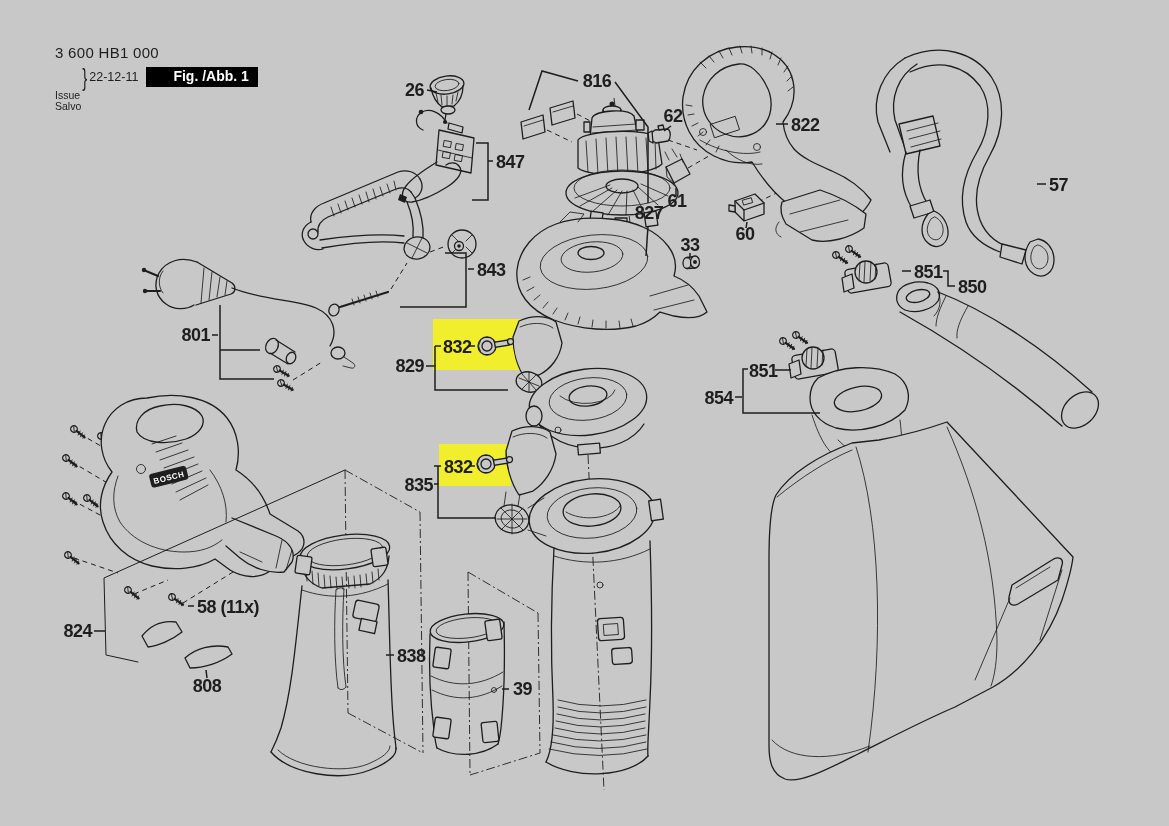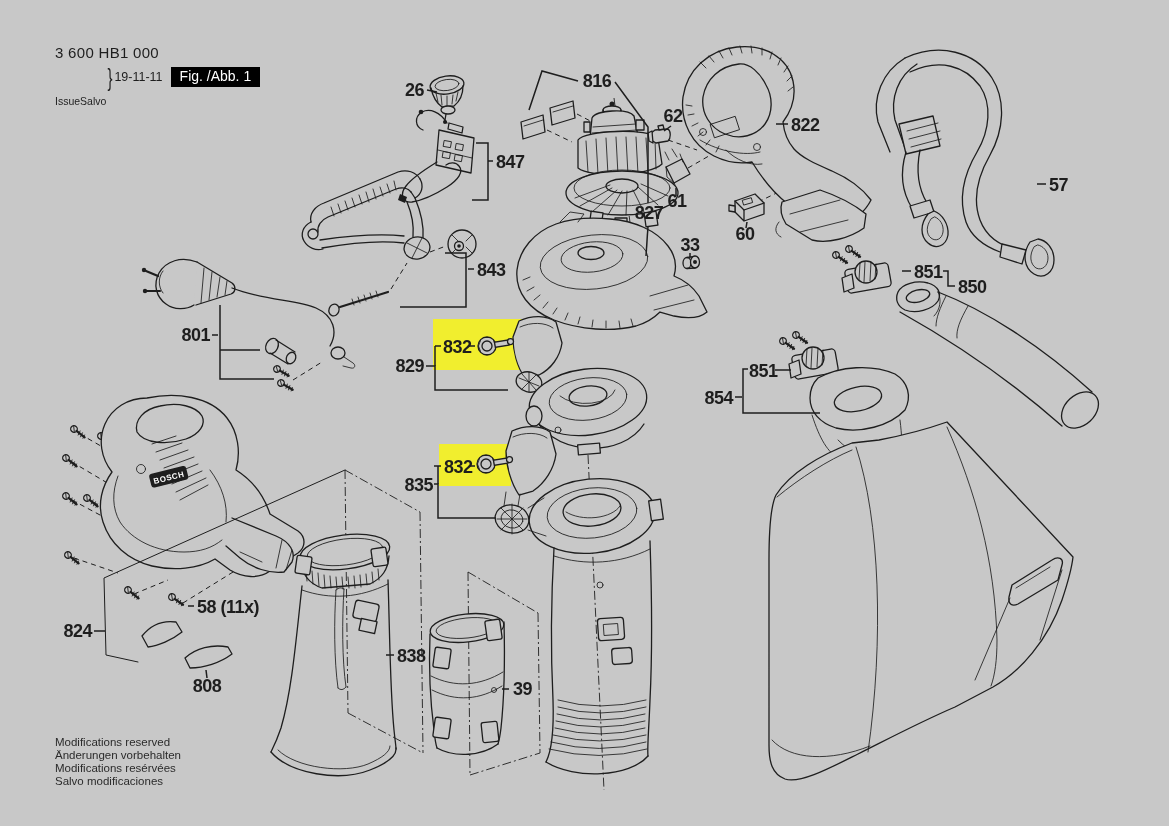--- a/index.html
+++ b/index.html
@@ -18,25 +18,25 @@
   .dash{stroke:var(--line);fill:none;stroke-width:1;stroke-dasharray:5 4;}
   .dashdot{stroke:var(--line);fill:none;stroke-width:0.9;stroke-dasharray:9 3 2 3;}
   .ld{stroke:var(--line);fill:none;stroke-width:1.5;}
   .lbl{font-family:"Liberation Sans",sans-serif;font-weight:bold;font-size:18px;letter-spacing:-0.5px;fill:var(--line);}
   .hl{fill:var(--hl);stroke:none;}
   .logoTxt{font-family:"Liberation Sans",sans-serif;font-weight:bold;font-size:8px;fill:var(--figtext);letter-spacing:.5px;}
   
   .header{position:absolute;left:55px;top:44px;color:var(--line);}
   .type-number{font-size:15px;letter-spacing:.3px;}
   .issue-row{display:flex;align-items:center;margin-top:4px;height:24px;}
-  .issue-labels{display:flex;flex-direction:row;font-size:10.5px;line-height:11px;margin-top:48px;}
+  .issue-labels{display:flex;flex-direction:column;font-size:10.5px;line-height:11px;margin-top:48px;}
   .brace{font-size:15px;transform:scaleY(1.55);margin:0 2px 0 1px;}
   .issue-date{font-size:12.5px;margin-right:8px;}
-  .figure-box{background:var(--figbg);color:var(--figtext);font-weight:normal;font-size:14px;
-              padding:2px 9px 3px 9px;line-height:15px;}
+  .figure-box{background:var(--figbg);color:var(--figtext);font-weight:bold;font-size:14px;
+              padding:2px 9px 3px 27px;line-height:15px;}
   
   .footer{position:absolute;left:55px;top:736px;color:#2b2b2b;font-size:11.5px;line-height:13px;}
 </style>
 </head>
 <body>
 
 <div class="stage">
 
 <svg width="1169" height="826" viewBox="0 0 1169 826">
   <defs>
@@ -551,25 +551,19 @@
 </svg>
 
 <div class="header">
   <div class="type-number">3 600 HB1 000</div>
   <div class="issue-row">
     <div class="issue-labels">
       <span>Issue</span>
       <span>Salvo</span>
     </div>
     <div class="brace">}</div>
-    <div class="issue-date">19-11-11</div>
+    <div class="issue-date">22-12-11</div>
     <div class="figure-box">Fig. /Abb. 1</div>
   </div>
 </div>
 
-<div class="footer">
-  <div>Modifications reserved</div>
-  <div>Änderungen vorbehalten</div>
-  <div>Modifications resérvées</div>
-  <div>Salvo modificaciones</div>
+
 </div>
 
-</div>
-
 </body></html>

